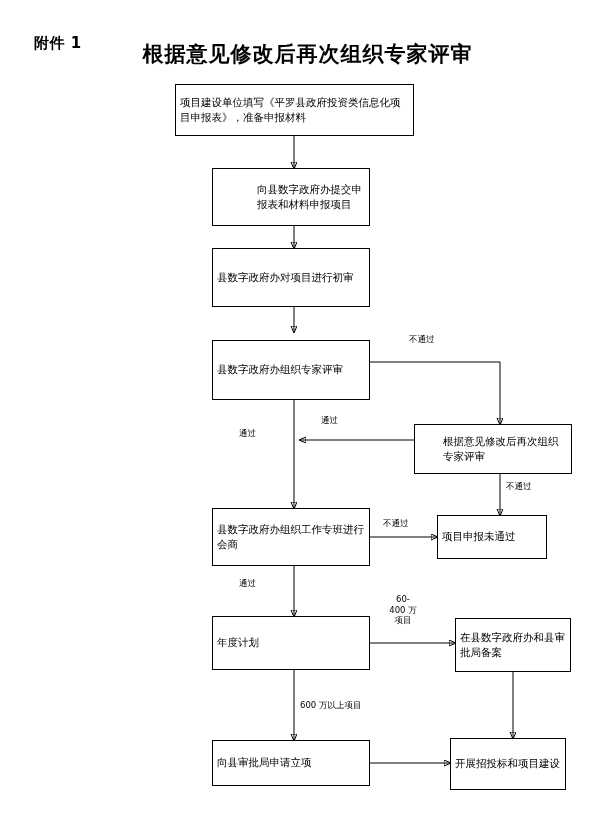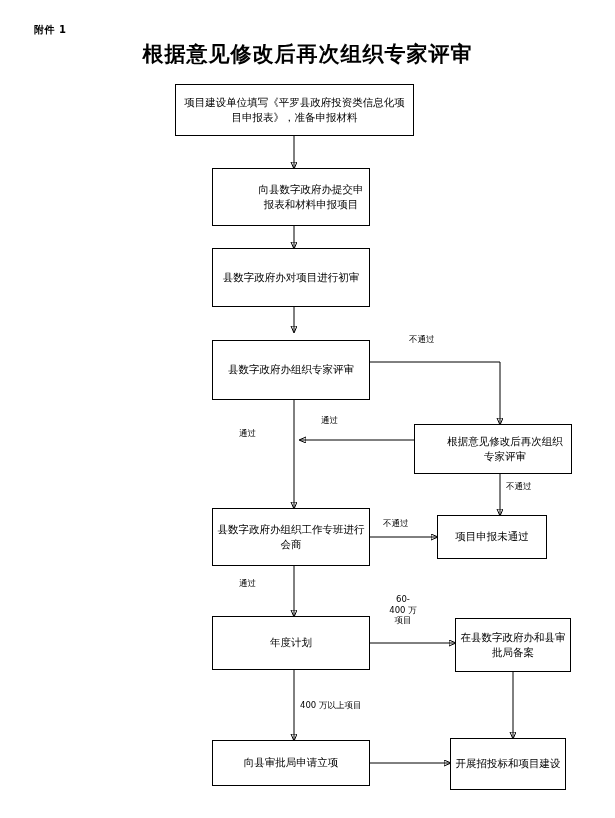--- a/index.html
+++ b/index.html
@@ -11,22 +11,22 @@
     width: 615px;
     height: 818px;
     position: relative;
     font-family: "DejaVu Sans", "Liberation Sans", sans-serif;
     color: #000;
     overflow: hidden;
   }
   #attachment-label {
     position: absolute;
     left: 34px;
-    top: 23px;
-    font-size: 10px;
+    top: 34px;
+    font-size: 15px;
     font-weight: bold;
     letter-spacing: 0.5px;
   }
   #diagram-title {
     position: absolute;
     left: 0;
     top: 40px;
     width: 615px;
     text-align: center;
     font-size: 21px;
@@ -34,21 +34,20 @@
     letter-spacing: 1px;
   }
   .node {
     position: absolute;
     border: 1px solid #000;
     background: #fff;
     box-sizing: border-box;
     display: flex;
     align-items: center;
     justify-content: center;
-    text-align: center;
     font-size: 10.5px;
     line-height: 1.45;
     padding: 2px 4px;
   }
   .node span {
     display: block;
     width: 100%;
   }
   .edge-label {
     position: absolute;
@@ -184,14 +183,14 @@
 
 <div class="edge-label" style="left:238px; top:578px;">
   <span>通过</span>
 </div>
 
 <div class="edge-label two-line" style="left:387px; top:594px;">
   <span>60-400 万项目</span>
 </div>
 
 <div class="edge-label" style="left:299px; top:700px;">
-  <span>400 万以上项目</span>
+  <span>600 万以上项目</span>
 </div>
 
 </body></html>

